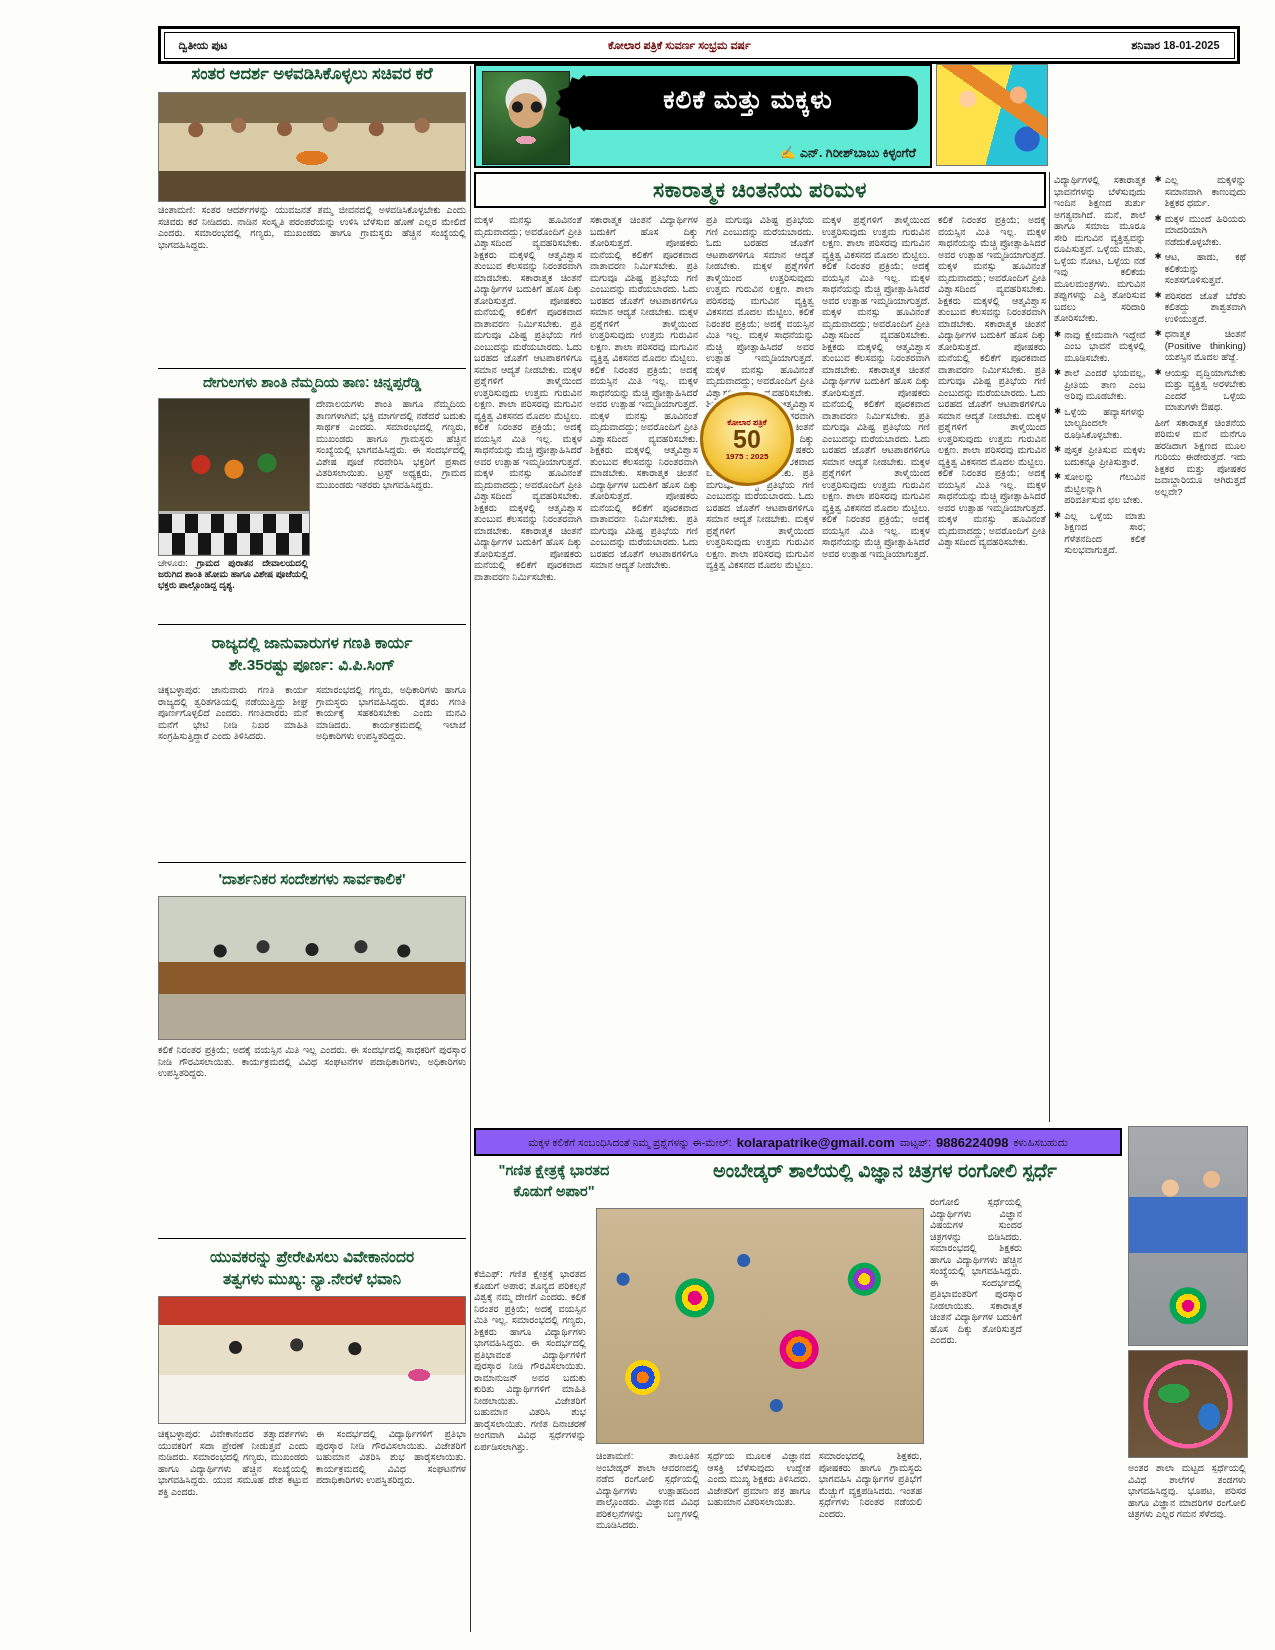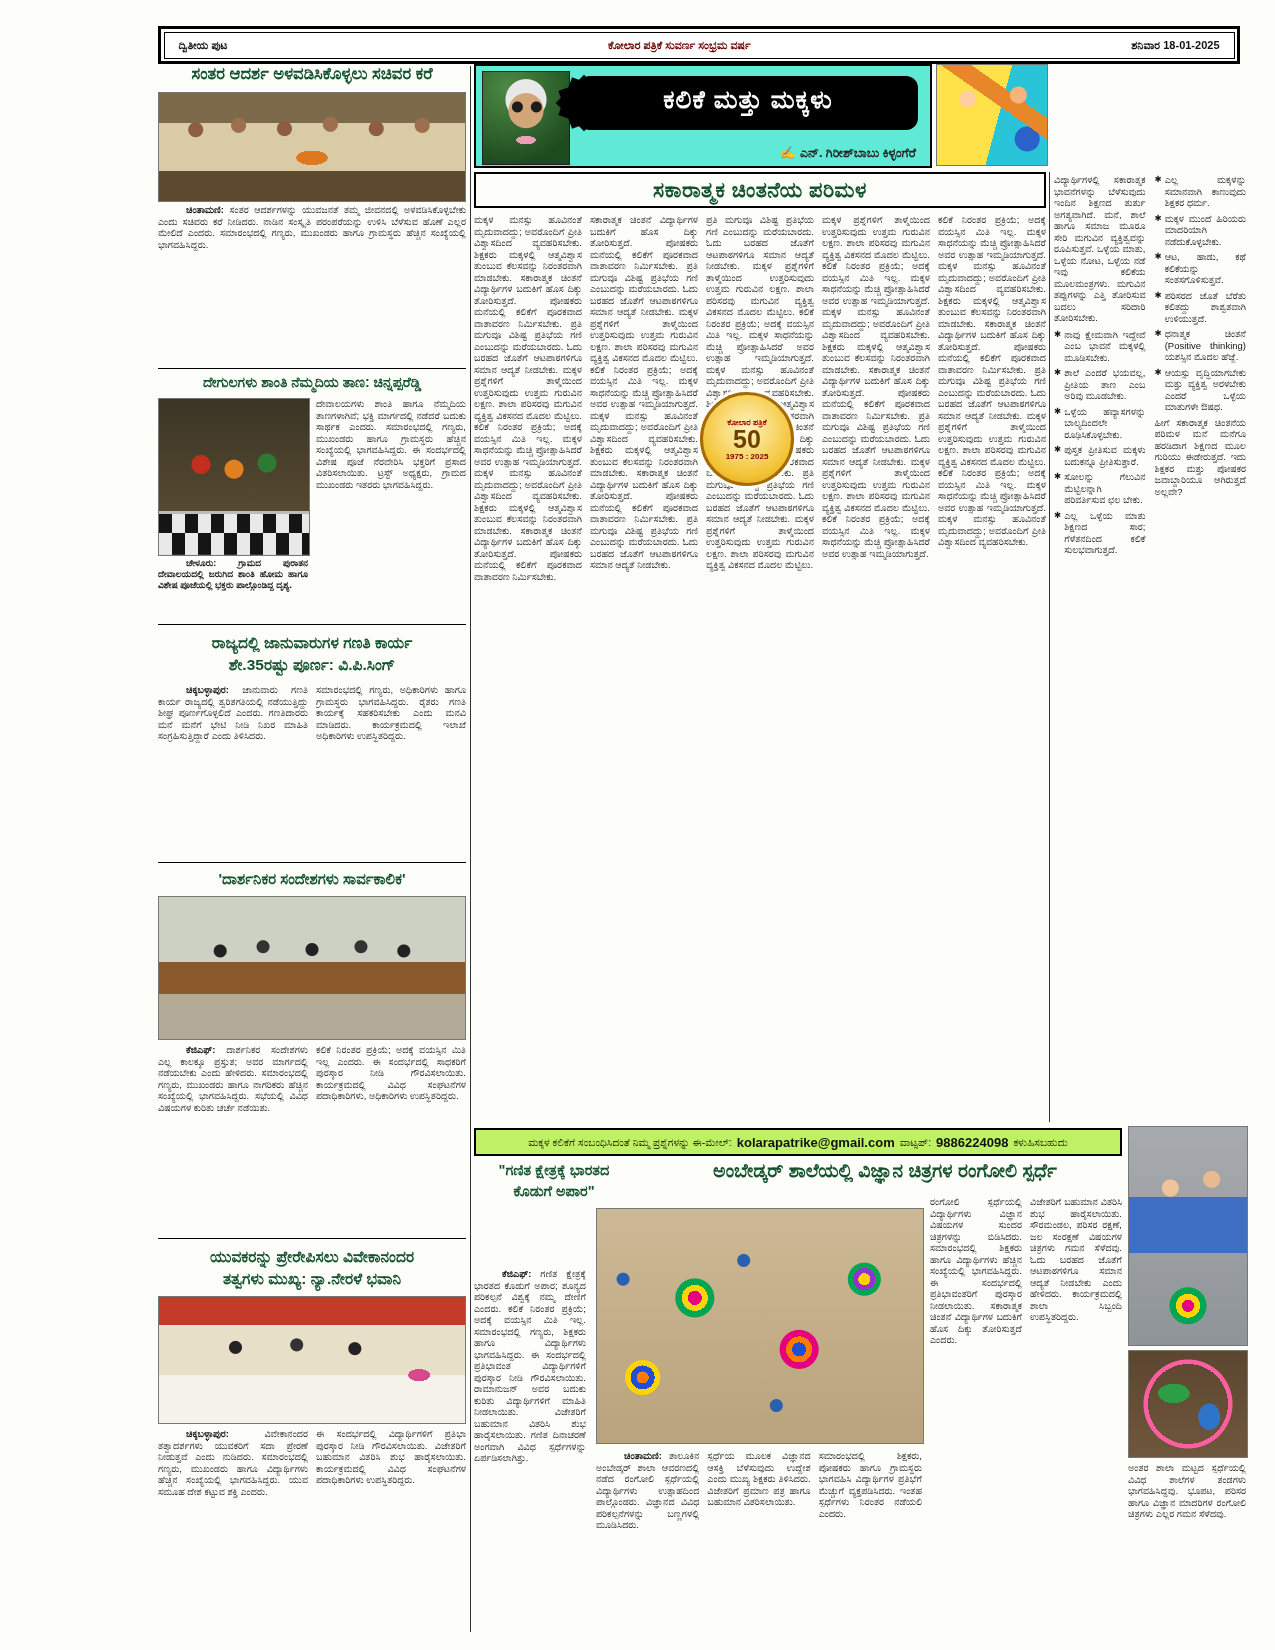--- a/index.html
+++ b/index.html
@@ -3,21 +3,21 @@
 <meta charset="utf-8">
 <style>
   html,body{margin:0;padding:0;background:#e8e8e4;}
   #page{position:relative;width:1275px;height:1650px;background:#fdfdfa;margin:0 auto;
         font-family:"Liberation Sans",sans-serif;color:#111;overflow:hidden;}
   .abs{position:absolute;}
   .hl{font-weight:700;text-align:center;color:#14532d;}
   .news{font-size:9.5px;line-height:11.5px;text-align:justify;color:#141414;overflow:hidden;}
   .c2{display:flex;gap:8px;}
   .c2>div{flex:1;overflow:hidden;}
-  .dl{font-weight:700;margin-left:28px;}
+  .dl{font-weight:400;}
   .rule{border-top:1.5px solid #000;}
   .vrule{border-left:1px solid #333;}
   .ph{overflow:hidden;border:1px solid #777;background-color:#bbb;background-repeat:no-repeat;}
   .cap{font-size:9px;line-height:11px;text-align:justify;font-weight:600;color:#222;overflow:hidden;}
   
   .hdrbox{border:3px solid #000;padding:2.5px;background:#fff;box-sizing:border-box;}
   .hdrin{border:1.3px solid #000;height:100%;box-sizing:border-box;display:flex;align-items:center;
          justify-content:space-between;padding:0 14px;font-weight:700;font-size:11px;}
   
   .mastbox{border:2px solid #000;box-sizing:border-box;background:#5eead4;}
@@ -38,21 +38,21 @@
   .seal .sn{font-size:25px;font-weight:700;color:#6e4000;line-height:25px;}
   .seal .sy{font-size:8px;color:#7a0000;font-weight:700;line-height:9px;}
   
   .railwrap{display:flex;gap:9px;}
   .railwrap>div{flex:1;overflow:hidden;}
   .railp{margin:0 0 5px 0;}
   .bitem{display:flex;gap:3px;margin-bottom:4px;}
   .bstar{font-size:8.5px;line-height:11.5px;}
   
   .contact{border:2.5px solid #000;box-sizing:border-box;display:flex;align-items:center;justify-content:center;
-           gap:5px;font-size:10.5px;white-space:nowrap;overflow:hidden;background:#bef264;}
+           gap:5px;font-size:10.5px;white-space:nowrap;overflow:hidden;background:#8b5cf6;}
   .contact .big{font-size:13px;font-weight:700;}
   
   .ph-felicitation{background-image:
      radial-gradient(circle 7px at 12% 34%,#8e5d40 0 7px,transparent 8px),
      radial-gradient(circle 7px at 26% 30%,#9c6f4e 0 7px,transparent 8px),
      radial-gradient(circle 7px at 41% 33%,#8e5d40 0 7px,transparent 8px),
      radial-gradient(circle 7px at 56% 29%,#9c6f4e 0 7px,transparent 8px),
      radial-gradient(circle 7px at 71% 33%,#8e5d40 0 7px,transparent 8px),
      radial-gradient(circle 7px at 86% 30%,#9c6f4e 0 7px,transparent 8px),
      radial-gradient(ellipse 26px 12px at 50% 60%,#e07820 0 60%,transparent 61%),
@@ -150,21 +150,20 @@
   </div>
   <div class="abs news c2" style="left:158px;top:684px;width:308px;height:174px;">
     <div><b class="dl">ಚಿಕ್ಕಬಳ್ಳಾಪುರ:</b> <span>ಜಾನುವಾರು ಗಣತಿ ಕಾರ್ಯ ರಾಜ್ಯದಲ್ಲಿ ತ್ವರಿತಗತಿಯಲ್ಲಿ ನಡೆಯುತ್ತಿದ್ದು ಶೀಘ್ರ ಪೂರ್ಣಗೊಳ್ಳಲಿದೆ ಎಂದರು. ಗಣತಿದಾರರು ಮನೆ ಮನೆಗೆ ಭೇಟಿ ನೀಡಿ ನಿಖರ ಮಾಹಿತಿ ಸಂಗ್ರಹಿಸುತ್ತಿದ್ದಾರೆ ಎಂದು ತಿಳಿಸಿದರು.</span></div>
     <div>ಸಮಾರಂಭದಲ್ಲಿ ಗಣ್ಯರು, ಅಧಿಕಾರಿಗಳು ಹಾಗೂ ಗ್ರಾಮಸ್ಥರು ಭಾಗವಹಿಸಿದ್ದರು. ರೈತರು ಗಣತಿ ಕಾರ್ಯಕ್ಕೆ ಸಹಕರಿಸಬೇಕು ಎಂದು ಮನವಿ ಮಾಡಿದರು. ಕಾರ್ಯಕ್ರಮದಲ್ಲಿ ಇಲಾಖೆ ಅಧಿಕಾರಿಗಳು ಉಪಸ್ಥಿತರಿದ್ದರು.</div>
   </div>
   <div class="abs rule" style="left:158px;top:862px;width:308px;"></div>
 
   <div class="abs hl" style="left:158px;top:870px;width:308px;font-size:15px;">'ದಾರ್ಶನಿಕರ ಸಂದೇಶಗಳು ಸಾರ್ವಕಾಲಿಕ'</div>
   <div class="abs ph ph-meeting" style="left:158px;top:896px;width:306px;height:142px;"></div>
   <div class="abs news c2" style="left:158px;top:1044px;width:308px;height:188px;">
-    <div><b class="dl">ಕೆಜಿಎಫ್:</b> <span>ದಾರ್ಶನಿಕರ ಸಂದೇಶಗಳು ಎಲ್ಲ ಕಾಲಕ್ಕೂ ಪ್ರಸ್ತುತ; ಅವರ ಮಾರ್ಗದಲ್ಲಿ ನಡೆಯಬೇಕು ಎಂದು ಹೇಳಿದರು. ಸಮಾರಂಭದಲ್ಲಿ ಗಣ್ಯರು, ಮುಖಂಡರು ಹಾಗೂ ನಾಗರಿಕರು ಹೆಚ್ಚಿನ ಸಂಖ್ಯೆಯಲ್ಲಿ ಭಾಗವಹಿಸಿದ್ದರು. ಸಭೆಯಲ್ಲಿ ವಿವಿಧ ವಿಷಯಗಳ ಕುರಿತು ಚರ್ಚೆ ನಡೆಯಿತು.</span></div>
     <div>ಕಲಿಕೆ ನಿರಂತರ ಪ್ರಕ್ರಿಯೆ; ಅದಕ್ಕೆ ವಯಸ್ಸಿನ ಮಿತಿ ಇಲ್ಲ ಎಂದರು. ಈ ಸಂದರ್ಭದಲ್ಲಿ ಸಾಧಕರಿಗೆ ಪುರಸ್ಕಾರ ನೀಡಿ ಗೌರವಿಸಲಾಯಿತು. ಕಾರ್ಯಕ್ರಮದಲ್ಲಿ ವಿವಿಧ ಸಂಘಟನೆಗಳ ಪದಾಧಿಕಾರಿಗಳು, ಅಧಿಕಾರಿಗಳು ಉಪಸ್ಥಿತರಿದ್ದರು.</div>
   </div>
   <div class="abs rule" style="left:158px;top:1238px;width:308px;"></div>
 
   <div class="abs hl" style="left:158px;top:1246px;width:308px;font-size:15.5px;line-height:22px;">
     <div>ಯುವಕರನ್ನು ಪ್ರೇರೇಪಿಸಲು ವಿವೇಕಾನಂದರ</div>
     <div>ತತ್ವಗಳು ಮುಖ್ಯ: ನ್ಯಾ.ನೇರಳೆ ಭವಾನಿ</div>
   </div>
   <div class="abs ph ph-dais" style="left:158px;top:1296px;width:306px;height:126px;"></div>
   <div class="abs news c2" style="left:158px;top:1428px;width:308px;height:204px;">
@@ -272,21 +271,20 @@
     <div>ಕೊಡುಗೆ ಅಪಾರ"</div>
   </div>
   <div class="abs news" style="left:474px;top:1268px;width:112px;height:420px;">
     <b class="dl">ಕೆಜಿಎಫ್:</b> <span>ಗಣಿತ ಕ್ಷೇತ್ರಕ್ಕೆ ಭಾರತದ ಕೊಡುಗೆ ಅಪಾರ; ಶೂನ್ಯದ ಪರಿಕಲ್ಪನೆ ವಿಶ್ವಕ್ಕೆ ನಮ್ಮ ದೇಣಿಗೆ ಎಂದರು. ಕಲಿಕೆ ನಿರಂತರ ಪ್ರಕ್ರಿಯೆ; ಅದಕ್ಕೆ ವಯಸ್ಸಿನ ಮಿತಿ ಇಲ್ಲ. ಸಮಾರಂಭದಲ್ಲಿ ಗಣ್ಯರು, ಶಿಕ್ಷಕರು ಹಾಗೂ ವಿದ್ಯಾರ್ಥಿಗಳು ಭಾಗವಹಿಸಿದ್ದರು. ಈ ಸಂದರ್ಭದಲ್ಲಿ ಪ್ರತಿಭಾವಂತ ವಿದ್ಯಾರ್ಥಿಗಳಿಗೆ ಪುರಸ್ಕಾರ ನೀಡಿ ಗೌರವಿಸಲಾಯಿತು. ರಾಮಾನುಜನ್ ಅವರ ಬದುಕು ಕುರಿತು ವಿದ್ಯಾರ್ಥಿಗಳಿಗೆ ಮಾಹಿತಿ ನೀಡಲಾಯಿತು. ವಿಜೇತರಿಗೆ ಬಹುಮಾನ ವಿತರಿಸಿ ಶುಭ ಹಾರೈಸಲಾಯಿತು. ಗಣಿತ ದಿನಾಚರಣೆ ಅಂಗವಾಗಿ ವಿವಿಧ ಸ್ಪರ್ಧೆಗಳನ್ನು ಏರ್ಪಡಿಸಲಾಗಿತ್ತು.</span>
   </div>
 
   <div class="abs hl" style="left:648px;top:1160px;width:474px;font-size:19px;">ಅಂಬೇಡ್ಕರ್ ಶಾಲೆಯಲ್ಲಿ ವಿಜ್ಞಾನ ಚಿತ್ರಗಳ ರಂಗೋಲಿ ಸ್ಪರ್ಧೆ</div>
   <div class="abs ph ph-rangoli" style="left:596px;top:1208px;width:326px;height:234px;"></div>
 
   <div class="abs news" style="left:930px;top:1196px;width:92px;height:436px;">ರಂಗೋಲಿ ಸ್ಪರ್ಧೆಯಲ್ಲಿ ವಿದ್ಯಾರ್ಥಿಗಳು ವಿಜ್ಞಾನ ವಿಷಯಗಳ ಸುಂದರ ಚಿತ್ರಗಳನ್ನು ಬಿಡಿಸಿದರು. ಸಮಾರಂಭದಲ್ಲಿ ಶಿಕ್ಷಕರು ಹಾಗೂ ವಿದ್ಯಾರ್ಥಿಗಳು ಹೆಚ್ಚಿನ ಸಂಖ್ಯೆಯಲ್ಲಿ ಭಾಗವಹಿಸಿದ್ದರು. ಈ ಸಂದರ್ಭದಲ್ಲಿ ಪ್ರತಿಭಾವಂತರಿಗೆ ಪುರಸ್ಕಾರ ನೀಡಲಾಯಿತು. ಸಕಾರಾತ್ಮಕ ಚಿಂತನೆ ವಿದ್ಯಾರ್ಥಿಗಳ ಬದುಕಿಗೆ ಹೊಸ ದಿಕ್ಕು ತೋರಿಸುತ್ತದೆ ಎಂದರು.</div>
-  <div class="abs news" style="left:1030px;top:1196px;width:92px;height:436px;">ವಿಜೇತರಿಗೆ ಬಹುಮಾನ ವಿತರಿಸಿ ಶುಭ ಹಾರೈಸಲಾಯಿತು. ಸೌರಮಂಡಲ, ಪರಿಸರ ರಕ್ಷಣೆ, ಜಲ ಸಂರಕ್ಷಣೆ ವಿಷಯಗಳ ಚಿತ್ರಗಳು ಗಮನ ಸೆಳೆದವು. ಓದು ಬರಹದ ಜೊತೆಗೆ ಆಟಪಾಠಗಳಿಗೂ ಸಮಾನ ಆದ್ಯತೆ ನೀಡಬೇಕು ಎಂದು ಹೇಳಿದರು. ಕಾರ್ಯಕ್ರಮದಲ್ಲಿ ಶಾಲಾ ಸಿಬ್ಬಂದಿ ಉಪಸ್ಥಿತರಿದ್ದರು.</div>
 
   <div class="abs news c2" style="left:596px;top:1450px;width:326px;height:182px;">
     <div><b class="dl">ಚಿಂತಾಮಣಿ:</b> <span>ತಾಲೂಕಿನ ಅಂಬೇಡ್ಕರ್ ಶಾಲಾ ಆವರಣದಲ್ಲಿ ನಡೆದ ರಂಗೋಲಿ ಸ್ಪರ್ಧೆಯಲ್ಲಿ ವಿದ್ಯಾರ್ಥಿಗಳು ಉತ್ಸಾಹದಿಂದ ಪಾಲ್ಗೊಂಡರು. ವಿಜ್ಞಾನದ ವಿವಿಧ ಪರಿಕಲ್ಪನೆಗಳನ್ನು ಬಣ್ಣಗಳಲ್ಲಿ ಮೂಡಿಸಿದರು.</span></div>
     <div>ಸ್ಪರ್ಧೆಯ ಮೂಲಕ ವಿಜ್ಞಾನದ ಆಸಕ್ತಿ ಬೆಳೆಸುವುದು ಉದ್ದೇಶ ಎಂದು ಮುಖ್ಯ ಶಿಕ್ಷಕರು ತಿಳಿಸಿದರು. ವಿಜೇತರಿಗೆ ಪ್ರಮಾಣ ಪತ್ರ ಹಾಗೂ ಬಹುಮಾನ ವಿತರಿಸಲಾಯಿತು.</div>
     <div>ಸಮಾರಂಭದಲ್ಲಿ ಶಿಕ್ಷಕರು, ಪೋಷಕರು ಹಾಗೂ ಗ್ರಾಮಸ್ಥರು ಭಾಗವಹಿಸಿ ವಿದ್ಯಾರ್ಥಿಗಳ ಪ್ರತಿಭೆಗೆ ಮೆಚ್ಚುಗೆ ವ್ಯಕ್ತಪಡಿಸಿದರು. ಇಂತಹ ಸ್ಪರ್ಧೆಗಳು ನಿರಂತರ ನಡೆಯಲಿ ಎಂದರು.</div>
   </div>
 
   <div class="abs ph ph-girl" style="left:1128px;top:1126px;width:118px;height:218px;"></div>
   <div class="abs ph ph-map" style="left:1128px;top:1350px;width:118px;height:106px;"></div>
   <div class="abs news" style="left:1128px;top:1462px;width:118px;height:170px;">ಅಂತರ ಶಾಲಾ ಮಟ್ಟದ ಸ್ಪರ್ಧೆಯಲ್ಲಿ ವಿವಿಧ ಶಾಲೆಗಳ ತಂಡಗಳು ಭಾಗವಹಿಸಿದ್ದವು. ಭೂಪಟ, ಪರಿಸರ ಹಾಗೂ ವಿಜ್ಞಾನ ಮಾದರಿಗಳ ರಂಗೋಲಿ ಚಿತ್ರಗಳು ಎಲ್ಲರ ಗಮನ ಸೆಳೆದವು.</div>

